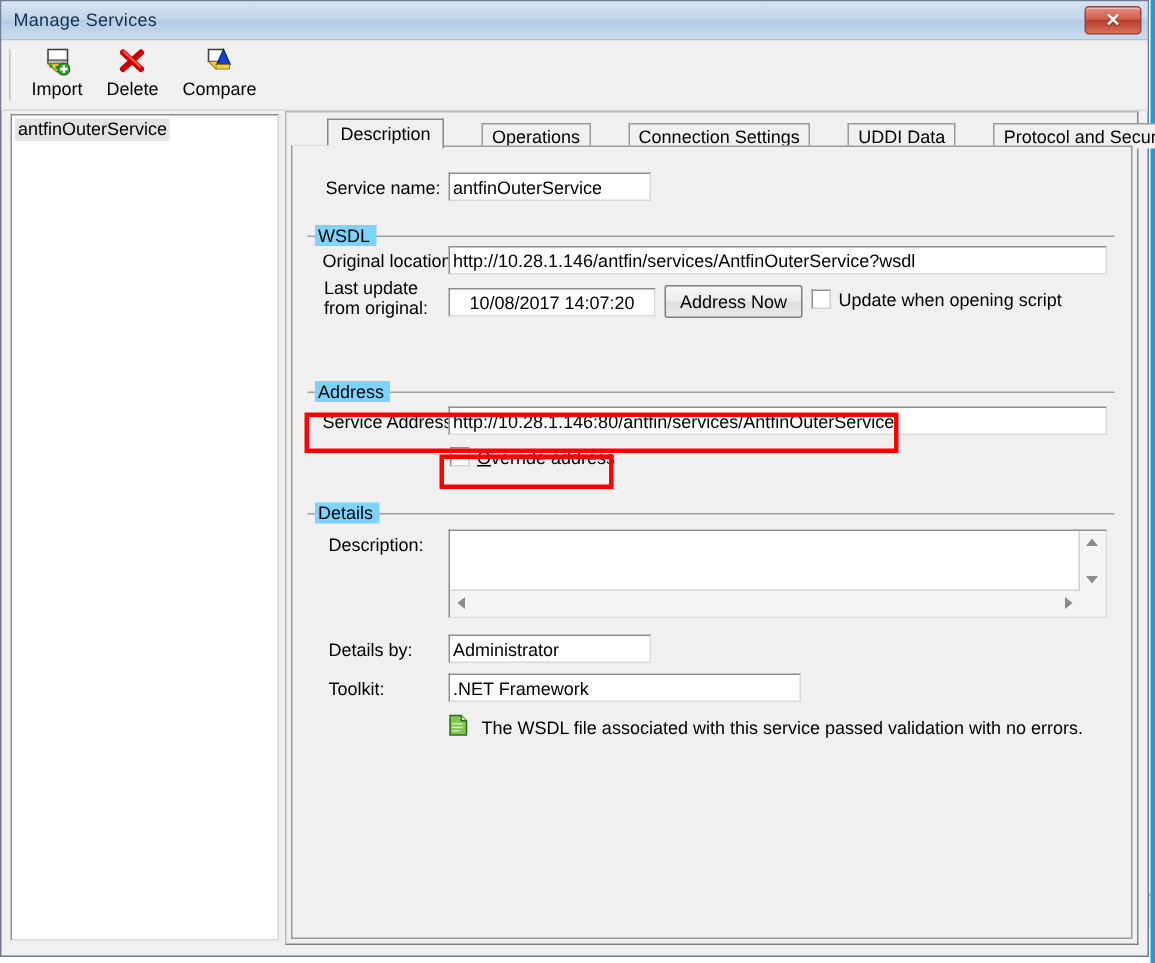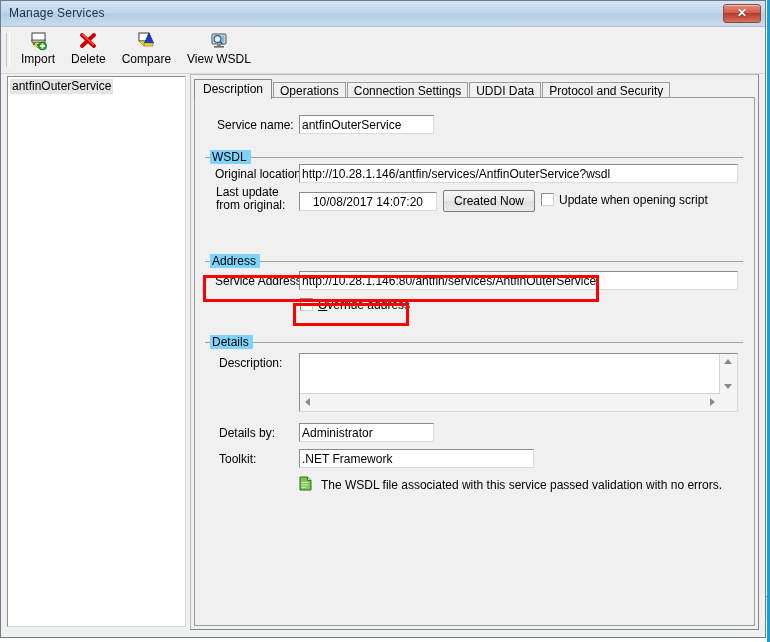--- a/index.html
+++ b/index.html
@@ -208,20 +208,21 @@
     padding: 0 6px;
     font-size: 12px;
     line-height: 17px;
     background: #f0f0f0;
     border: 1px solid #9b9b9b;
     border-bottom: none;
     box-sizing: border-box;
     cursor: default;
     margin-right: 1px;
     white-space: nowrap;
+    margin-left: 24px;
   }
   .tab.active {
     height: 20px;
     line-height: 19px;
     padding: 0 8px;
     background: #f0f0f0;
     border-color: #8a8a8a;
     position: relative;
     z-index: 3;
   }
@@ -480,33 +481,20 @@
             <svg width="22" height="20" viewBox="0 0 22 20">
               <rect x="4" y="2" width="10" height="8" fill="#ffffff" stroke="#3a3a3a" stroke-width="1"></rect>
               <path d="M4 10 L9 15 L14 10 Z" fill="#f2d23a" stroke="#8a7414" stroke-width="0.7"></path>
               <path d="M14 2 L18.5 12 L9.5 12 Z" fill="#1442c8" stroke="#0a2580" stroke-width="0.8"></path>
               <rect x="9" y="12" width="9" height="3" fill="#f2d23a" stroke="#8a7414" stroke-width="0.6"></rect>
             </svg>
           </div>
           <div class="tb-label">Compare</div>
         </div>
 
-        <div class="tb-btn">
-          <div class="tb-icon">
-            <svg width="22" height="20" viewBox="0 0 22 20">
-              <rect x="4" y="3" width="14" height="10" rx="1" fill="#dfe9f2" stroke="#4a4a4a" stroke-width="1"></rect>
-              <rect x="5.5" y="4.5" width="11" height="7" fill="#8fb6d8"></rect>
-              <rect x="9" y="13" width="4" height="2" fill="#8a8a8a"></rect>
-              <rect x="6" y="15" width="10" height="1.6" fill="#6a6a6a"></rect>
-              <circle cx="9.5" cy="8" r="3.4" fill="#eaf4fb" stroke="#2a5f8f" stroke-width="1.1"></circle>
-              <line x1="11.8" y1="10.4" x2="14.5" y2="13" stroke="#2a5f8f" stroke-width="1.6"></line>
-            </svg>
-          </div>
-          <div class="tb-label">View WSDL</div>
-        </div>
 
       </div>
     </div>
 
     <div class="body-area">
 
       <div class="list-panel">
         <div class="list-item">antfinOuterService</div>
       </div>
 
@@ -535,21 +523,21 @@
           <div class="row" style="left:20px; top:69px;">
             <span class="lbl">Original location:</span>
           </div>
           <div class="field" style="position:absolute; left:104px; top:66px; width:439px;">http://10.28.1.146/antfin/services/AntfinOuterService?wsdl</div>
 
           <div class="row" style="left:21px; top:88px; line-height:13px;">
             <div class="lbl">Last update</div>
             <div class="lbl">from original:</div>
           </div>
           <div class="field" style="position:absolute; left:104px; top:94px; width:138px;text-align:center;">10/08/2017 14:07:20</div>
-          <div class="btn" style="position:absolute; left:248px; top:92px; width:92px; height:22px; line-height:20px;">Created Now</div>
+          <div class="btn" style="position:absolute; left:248px; top:92px; width:92px; height:22px; line-height:20px;">Address Now</div>
           <div class="row" style="left:346px; top:95px;">
             <span class="chk-box"></span><span class="chk-lbl">Update when opening script</span>
           </div>
 
           <div class="groupbox" style="left:10px; top:156px; width:538px; height:66px;">
             <div class="gb-line"></div>
             <div class="gb-title">Address</div>
           </div>
 
           <div class="row" style="left:20px; top:176px;">

